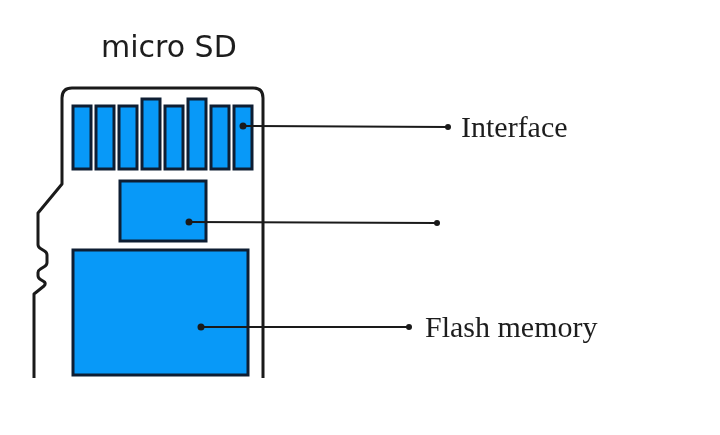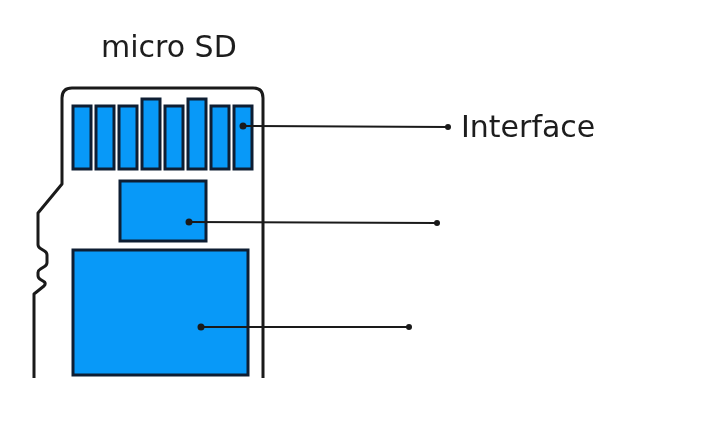--- a/index.html
+++ b/index.html
@@ -47,20 +47,21 @@
     white-space: nowrap;
     color: var(--text, #1d1d1d);
   }
   .diagram-title {
     left: 101px;
     top: 47px;
     font-size: 30px;
   }
   .part-label {
     font-size: 30px;
+    font-family: Liberation Serif, serif;
   }
   .label-interface  { left: 461px; top: 127px; }
   .label-controller { left: 455px; top: 224px; }
   .label-flash      { left: 425px; top: 327px; }
   .watermark {
     left: 587px;
     top: 404px;
     font-size: 21px;
     letter-spacing: 1px;
     color: var(--watermark, #c9c9c9);
@@ -123,15 +124,16 @@
       <circle class="leader-dot" cx="201" cy="327" r="3.5"></circle>
       <circle class="leader-dot" cx="409" cy="327" r="3"></circle>
     </g>
   </svg>
 
   <div class="txt diagram-title">micro SD</div>
 
   <div class="txt part-label label-interface">Interface</div>
 
 
+  <div class="txt part-label label-flash">Flash memory</div>
 
 
 </div>
 
 </body></html>

